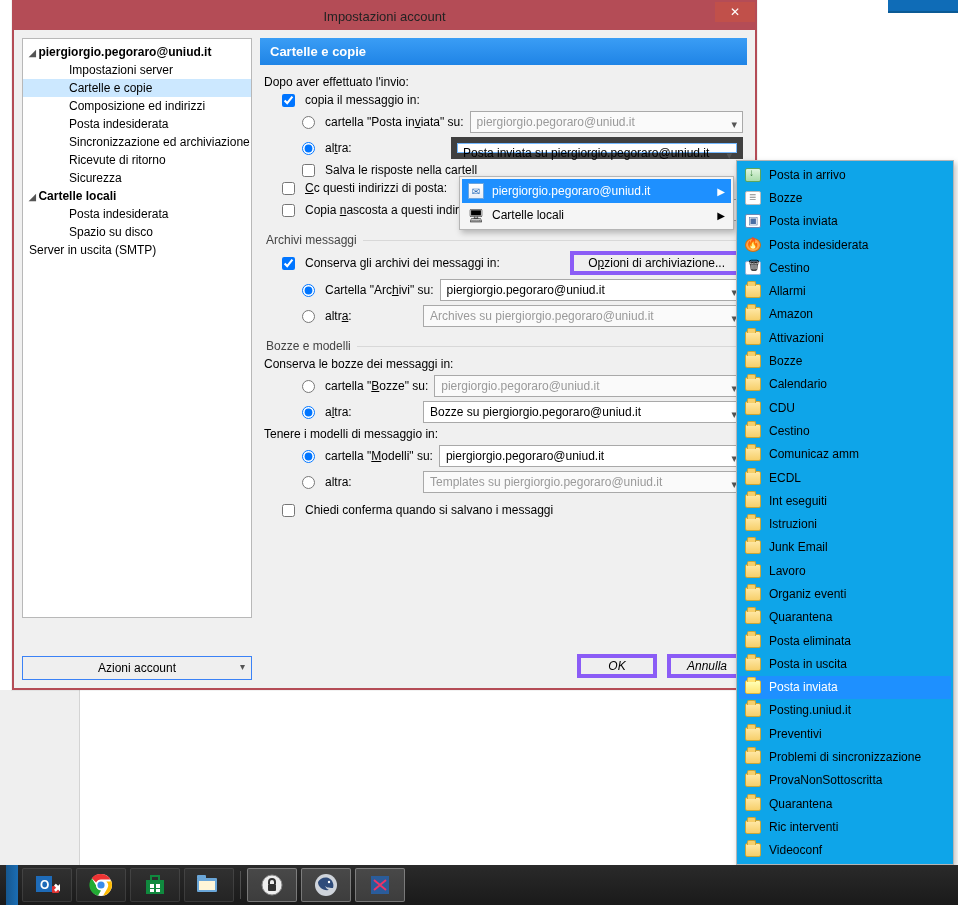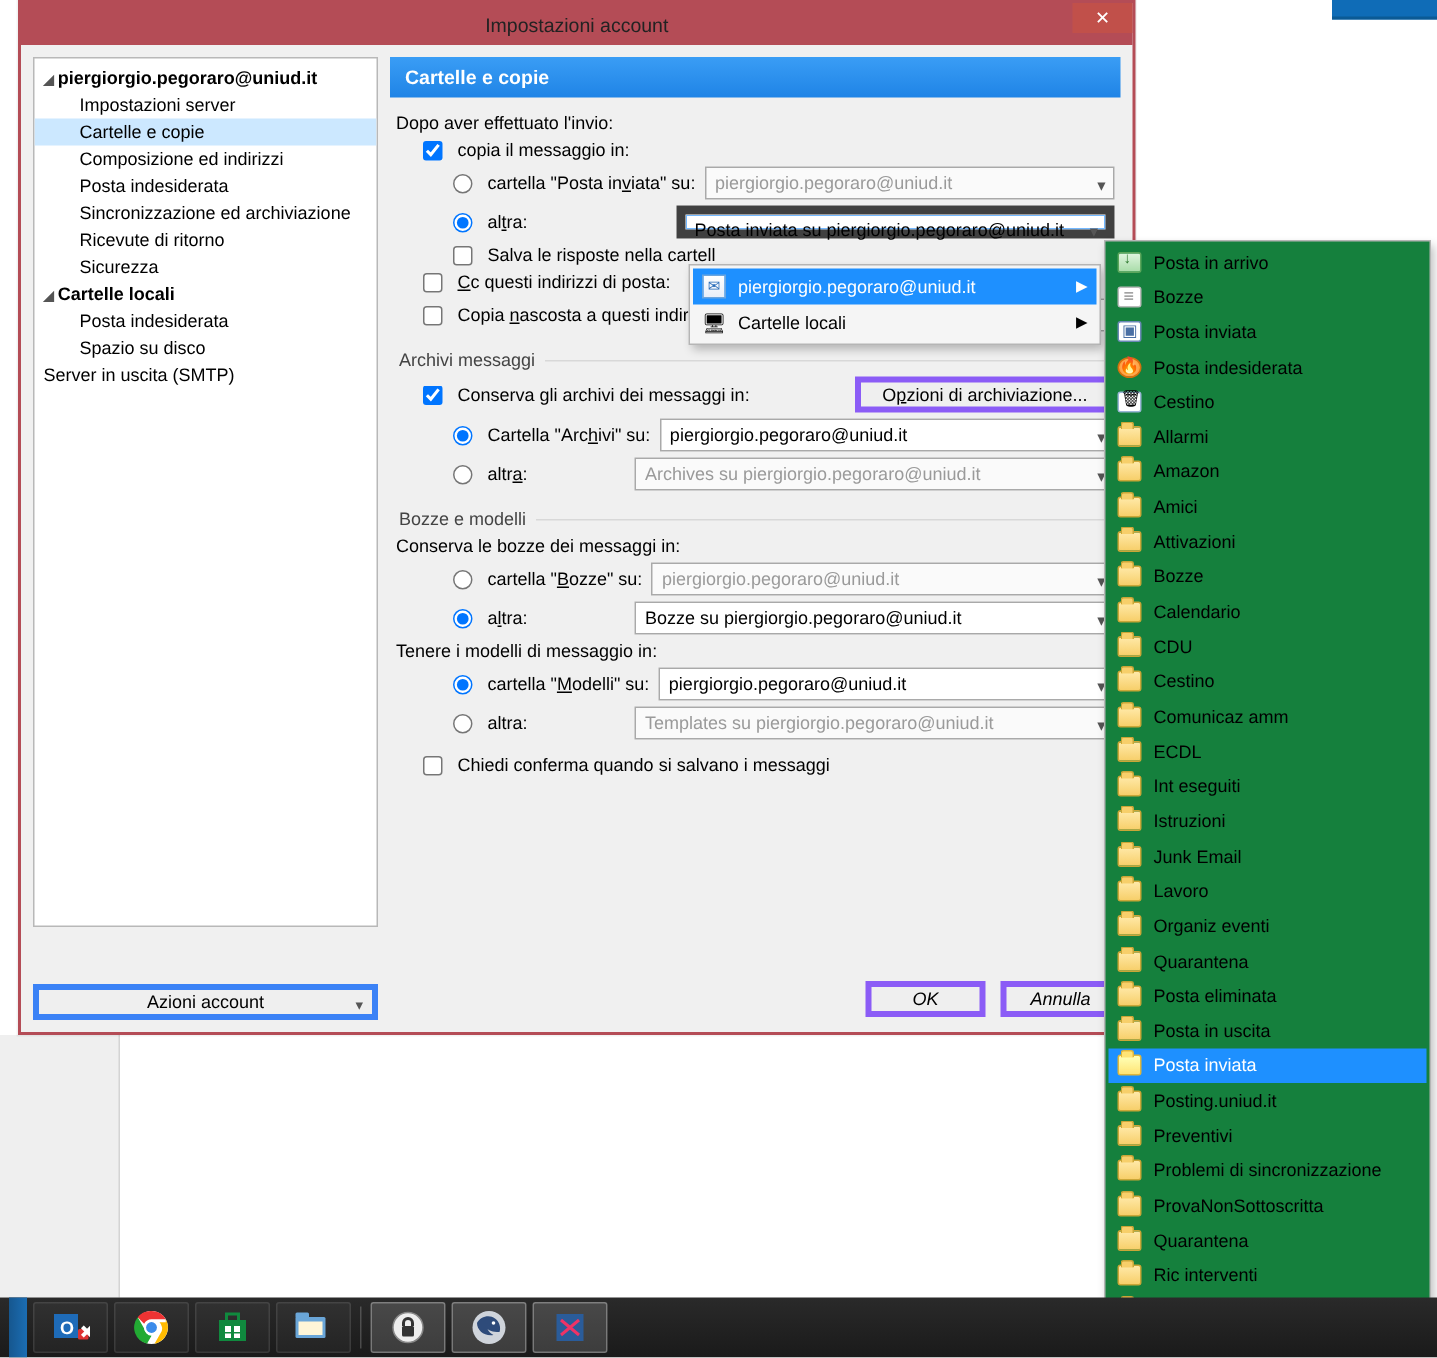--- a/index.html
+++ b/index.html
@@ -22,25 +22,25 @@
   .dlg-body { position:absolute; top:28px; left:0; right:0; bottom:0; padding:8px; display:flex; gap:8px;}
 
   
   .sidebar { width:230px; position:relative;}
   .tree {
     border:1px solid #b8b8b8; background:#fff; height:580px; overflow:auto; padding:4px 0;
   }
   .tree-item { padding:2px 6px 2px 14px; white-space:nowrap; cursor:pointer; }
   .tree-item.level1 { font-weight:bold; padding-left:6px;}
   .tree-item.level1::before { content:"◢ "; font-size:9px; color:#555;}
-  .tree-item.level2 { padding-left:30px; font-weight:normal;}
+  .tree-item.level2 { padding-left:46px; font-weight:normal;}
   .tree-item.selected { background:#cce8ff;}
   .account-actions {
     position:absolute; left:0; right:0; bottom:0; height:24px;
-    border:4px solid #3b82f6; background:#efefef; display:flex; align-items:center; justify-content:center;
+    border:1px solid #3b82f6; background:#efefef; display:flex; align-items:center; justify-content:center;
   }
   .account-actions .drop { position:absolute; right:6px; top:4px; font-size:10px; color:#555;}
 
   
   .main { flex:1; display:flex; flex-direction:column; min-width:0;}
   .section-header {
     background:#1e90ff; color:#fff; padding:6px 10px; font-weight:bold; font-size:13px;
     background:linear-gradient(#3a9df5,#1f84e6);
   }
   .main-content { flex:1; padding:6px 4px 0 4px; overflow:auto;}
@@ -79,21 +79,21 @@
   .ctx1-item.hover { background:#1e90ff; color:#fff;}
   .ctx1-item .arrow { position:absolute; right:6px; font-size:10px;}
   .ctx1-item.hover .arrow{color:#fff;}
   .ico { width:16px; height:16px; display:inline-flex; align-items:center; justify-content:center; font-size:13px;}
   .ico-mail { background:linear-gradient(#fff,#e7eef8); border:1px solid #6aa5df;}
   .ico-mail::after{content:"✉"; font-size:10px; color:#2b6db9;}
   .ico-pc::after{content:"🖥"; font-size:13px;}
   
   
   .submenu {
-    position:absolute; left:736px; top:160px; width:218px; background:#15803d; border:1px solid #b5b5b5;
+    position:absolute; left:736px; top:160px; width:218px; background:#0ea5e9; border:1px solid #b5b5b5;
     box-shadow:2px 3px 6px rgba(0,0,0,.25); padding:2px;
   }
   .submenu-item { display:flex; align-items:center; height:23.3px; padding:0 8px 0 6px; gap:8px; cursor:pointer;}
   .submenu-item.hover { background:#1e90ff; color:#fff;}
   .fico { width:16px; height:14px; background:linear-gradient(#ffe9a8,#f7cf6a); border:1px solid #caa637; border-radius:2px; position:relative;}
   .fico::before { content:""; position:absolute; top:-4px; left:1px; width:7px; height:4px; background:#f7cf6a; border:1px solid #caa637; border-bottom:none; border-radius:2px 2px 0 0;}
   .fico.inbox { background:linear-gradient(#dff5df,#a9dca9); border-color:#5ca65c;}
   .fico.inbox::after{content:"↓"; position:absolute; left:3px; top:-2px; font-size:10px; color:#2f7a2f;}
   .fico.inbox::before{display:none;}
   .fico.sent { background:#fff; border-color:#6a89b5;}
@@ -322,24 +322,20 @@
       <div class="submenu-item">
         <span class="fico"></span>
         <span>Allarmi</span>
       </div>
       <div class="submenu-item">
         <span class="fico"></span>
         <span>Amazon</span>
       </div>
       <div class="submenu-item">
         <span class="fico"></span>
-        <span>Amici</span>
-      </div>
-      <div class="submenu-item">
-        <span class="fico"></span>
         <span>Attivazioni</span>
       </div>
       <div class="submenu-item">
         <span class="fico"></span>
         <span>Bozze</span>
       </div>
       <div class="submenu-item">
         <span class="fico"></span>
         <span>Calendario</span>
       </div>

